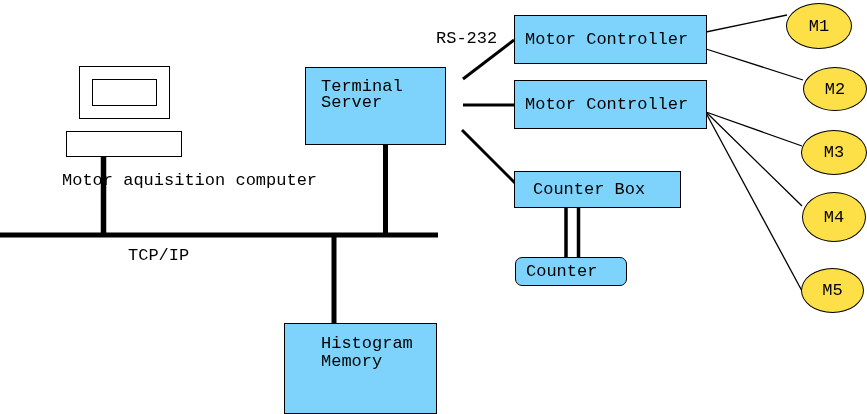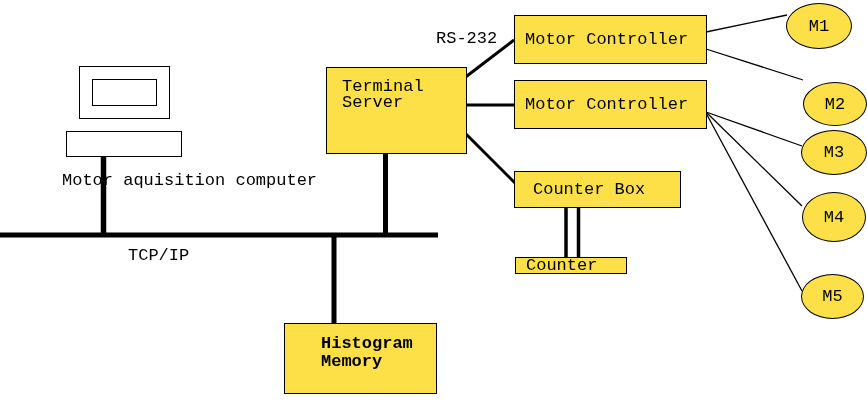--- a/index.html
+++ b/index.html
@@ -21,21 +21,21 @@
     position: absolute;
     left: 0;
     top: 0;
     width: 867px;
     height: 414px;
   }
   .node {
     position: absolute;
     box-sizing: border-box;
     border: 1.5px solid #000000;
-    background: #fde047;
+    background: #7dd3fc;
   }
   .flexcenter {
     display: flex;
     align-items: center;
   }
   .pre {
     white-space: pre-line;
   }
   .freelabel {
     position: absolute;
@@ -52,36 +52,36 @@
     align-items: center;
     justify-content: center;
   }
   .icon-part {
     position: absolute;
     box-sizing: border-box;
     border: 1.5px solid #000000;
     background: #ffffff;
   }
   
-  #terminal-server { left: 326px; top: 67px;  width: 141px; height: 87px; padding: 11px 12px 0 15px; line-height: 16px; }
+  #terminal-server { left: 305px; top: 67px;  width: 141px; height: 78px; padding: 11px 12px 0 15px; line-height: 16px; }
   #motor-controller-1 { left: 514px; top: 15px;  width: 193px; height: 49px; padding-left: 10px; }
   #motor-controller-2 { left: 514px; top: 80px;  width: 193px; height: 49px; padding-left: 10px; }
   #counter-box { left: 514px; top: 171px; width: 167px; height: 37px; padding-left: 18px; }
-  #counter     { left: 515px; top: 257px; width: 112px; height: 17px; padding-left: 10px; }
-  #histogram-memory { left: 284px; top: 323px; width: 153px; height: 71px; padding: 11px 0 0 36px; line-height: 17.5px; font-weight: bold; }
+  #counter     { left: 515px; top: 257px; width: 112px; height: 29px; padding-left: 10px; border-radius: 7px; }
+  #histogram-memory { left: 284px; top: 323px; width: 153px; height: 91px; padding: 11px 0 0 36px; line-height: 17.5px; }
   
   #monitor-outer { left: 79px; top: 66px;  width: 91px;  height: 53px; }
   #monitor-screen { left: 92px; top: 79px;  width: 65px;  height: 27px; }
   #keyboard      { left: 66px; top: 131px; width: 116px; height: 26px; }
   
   #motor-m1 { left: 786px; top: 3px;   width: 66px; height: 46px; }
-  #motor-m2 { left: 803px; top: 82px;  width: 64px; height: 44px; text-align: right; }
+  #motor-m2 { left: 803px; top: 67px;  width: 64px; height: 44px; text-align: right; }
   #motor-m3 { left: 801px; top: 130px; width: 66px; height: 45px; text-align: right; }
   #motor-m4 { left: 802px; top: 192px; width: 64px; height: 50px; }
-  #motor-m5 { left: 801px; top: 274px; width: 63px; height: 45px; }
+  #motor-m5 { left: 801px; top: 268px; width: 63px; height: 45px; }
   
   #label-computer { left: 62px;  top: 172px; }
   #label-tcpip    { left: 128px; top: 247px; }
   #label-rs232    { left: 436px; top: 30px;  }
 </style>
 </head>
 <body>
 
 <div id="canvas">
 

